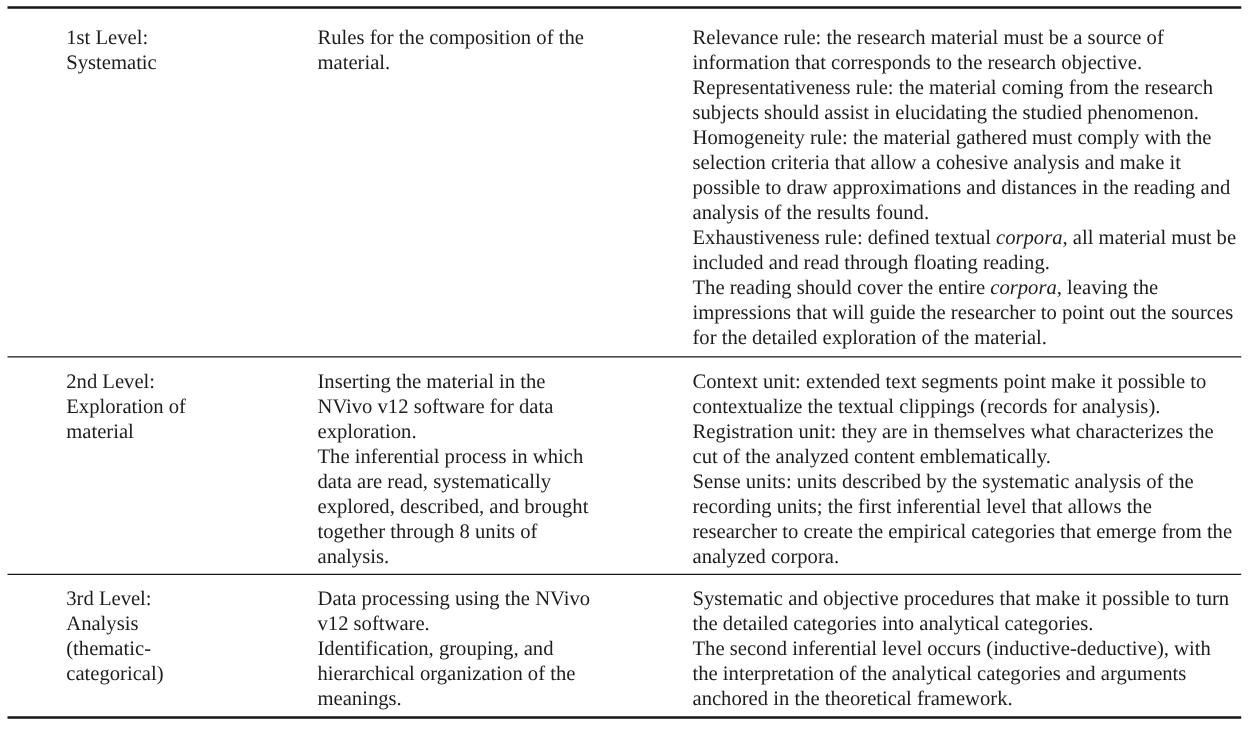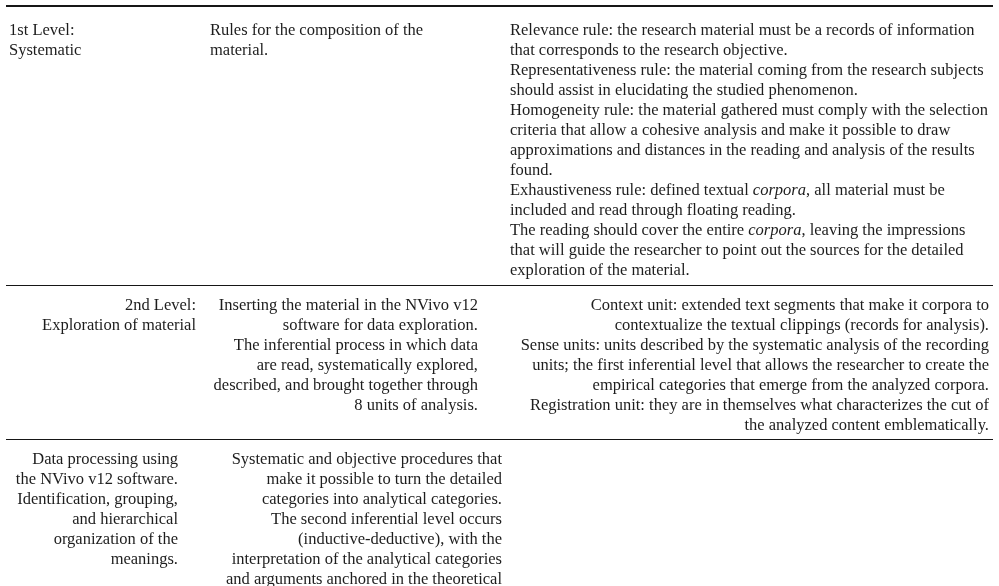--- a/index.html
+++ b/index.html
@@ -22,67 +22,72 @@
     width: 987px;
     border-top: 2px solid #161616;
     border-bottom: 2px solid #161616;
   }
   .row {
     display: grid;
     grid-template-columns: 200px 300px 1fr;
     padding: 9px 0 4px 0;
   }
   .row:first-child { padding-top: 13px; padding-bottom: 5px; }
-  .row + .row { border-top: 1.4px solid #161616; text-align: right; }
-  .cell { padding: 0 4px; }
+  .row + .row { border-top: 1.4px solid #161616; }
+  .cell { padding: 0 4px; margin-left: 44px; }
   .cell-level { padding-left: 3px; padding-right: 10px; }
   .cell-desc { padding-left: 4px; padding-right: 28px; }
   .cell-details { padding-left: 4px; padding-right: 4px; }
   .para { margin: 0; }
   .level-line { margin: 0; }
   .para i { }
 </style>
 </head>
 <body>
 
 <div class="table">
   <div class="row">
     <div class="cell cell-level">
         <div class="level-line">1st Level:</div>
         <div class="level-line">Systematic</div>
       </div>
     <div class="cell cell-desc">
         <p class="para">Rules for the composition of the material.</p>
       </div>
     <div class="cell cell-details">
-        <p class="para">Relevance rule: the research material must be a records of information that corresponds to the research objective.</p>
+        <p class="para">Relevance rule: the research material must be a source of information that corresponds to the research objective.</p>
         <p class="para">Representativeness rule: the material coming from the research subjects should assist in elucidating the studied phenomenon.</p>
         <p class="para">Homogeneity rule: the material gathered must comply with the selection criteria that allow a cohesive analysis and make it possible to draw approximations and distances in the reading and analysis of the results found.</p>
         <p class="para">Exhaustiveness rule: defined textual <i>corpora</i>, all material must be included and read through floating reading.</p>
         <p class="para">The reading should cover the entire <i>corpora</i>, leaving the impressions that will guide the researcher to point out the sources for the detailed exploration of the material.</p>
       </div>
   </div>
 
   <div class="row">
     <div class="cell cell-level">
         <div class="level-line">2nd Level:</div>
         <div class="level-line">Exploration of material</div>
       </div>
     <div class="cell cell-desc">
         <p class="para">Inserting the material in the NVivo v12 software for data exploration.</p>
         <p class="para">The inferential process in which data are read, systematically explored, described, and brought together through 8 units of analysis.</p>
       </div>
     <div class="cell cell-details">
-        <p class="para">Context unit: extended text segments that make it corpora to contextualize the textual clippings (records for analysis).</p>
+        <p class="para">Context unit: extended text segments point make it possible to contextualize the textual clippings (records for analysis).</p>
+        <p class="para">Registration unit: they are in themselves what characterizes the cut of the analyzed content emblematically.</p>
         <p class="para">Sense units: units described by the systematic analysis of the recording units; the first inferential level that allows the researcher to create the empirical categories that emerge from the analyzed corpora.</p>
-        <p class="para">Registration unit: they are in themselves what characterizes the cut of the analyzed content emblematically.</p>
       </div>
   </div>
 
   <div class="row">
+    <div class="cell cell-level">
+        <div class="level-line">3rd Level:</div>
+        <div class="level-line">Analysis</div>
+        <div class="level-line">(thematic-categorical)</div>
+      </div>
     <div class="cell cell-desc">
         <p class="para">Data processing using the NVivo v12 software.</p>
         <p class="para">Identification, grouping, and hierarchical organization of the meanings.</p>
       </div>
     <div class="cell cell-details">
         <p class="para">Systematic and objective procedures that make it possible to turn the detailed categories into analytical categories.</p>
         <p class="para">The second inferential level occurs (inductive-deductive), with the interpretation of the analytical categories and arguments anchored in the theoretical framework.</p>
       </div>
   </div>
 </div>

